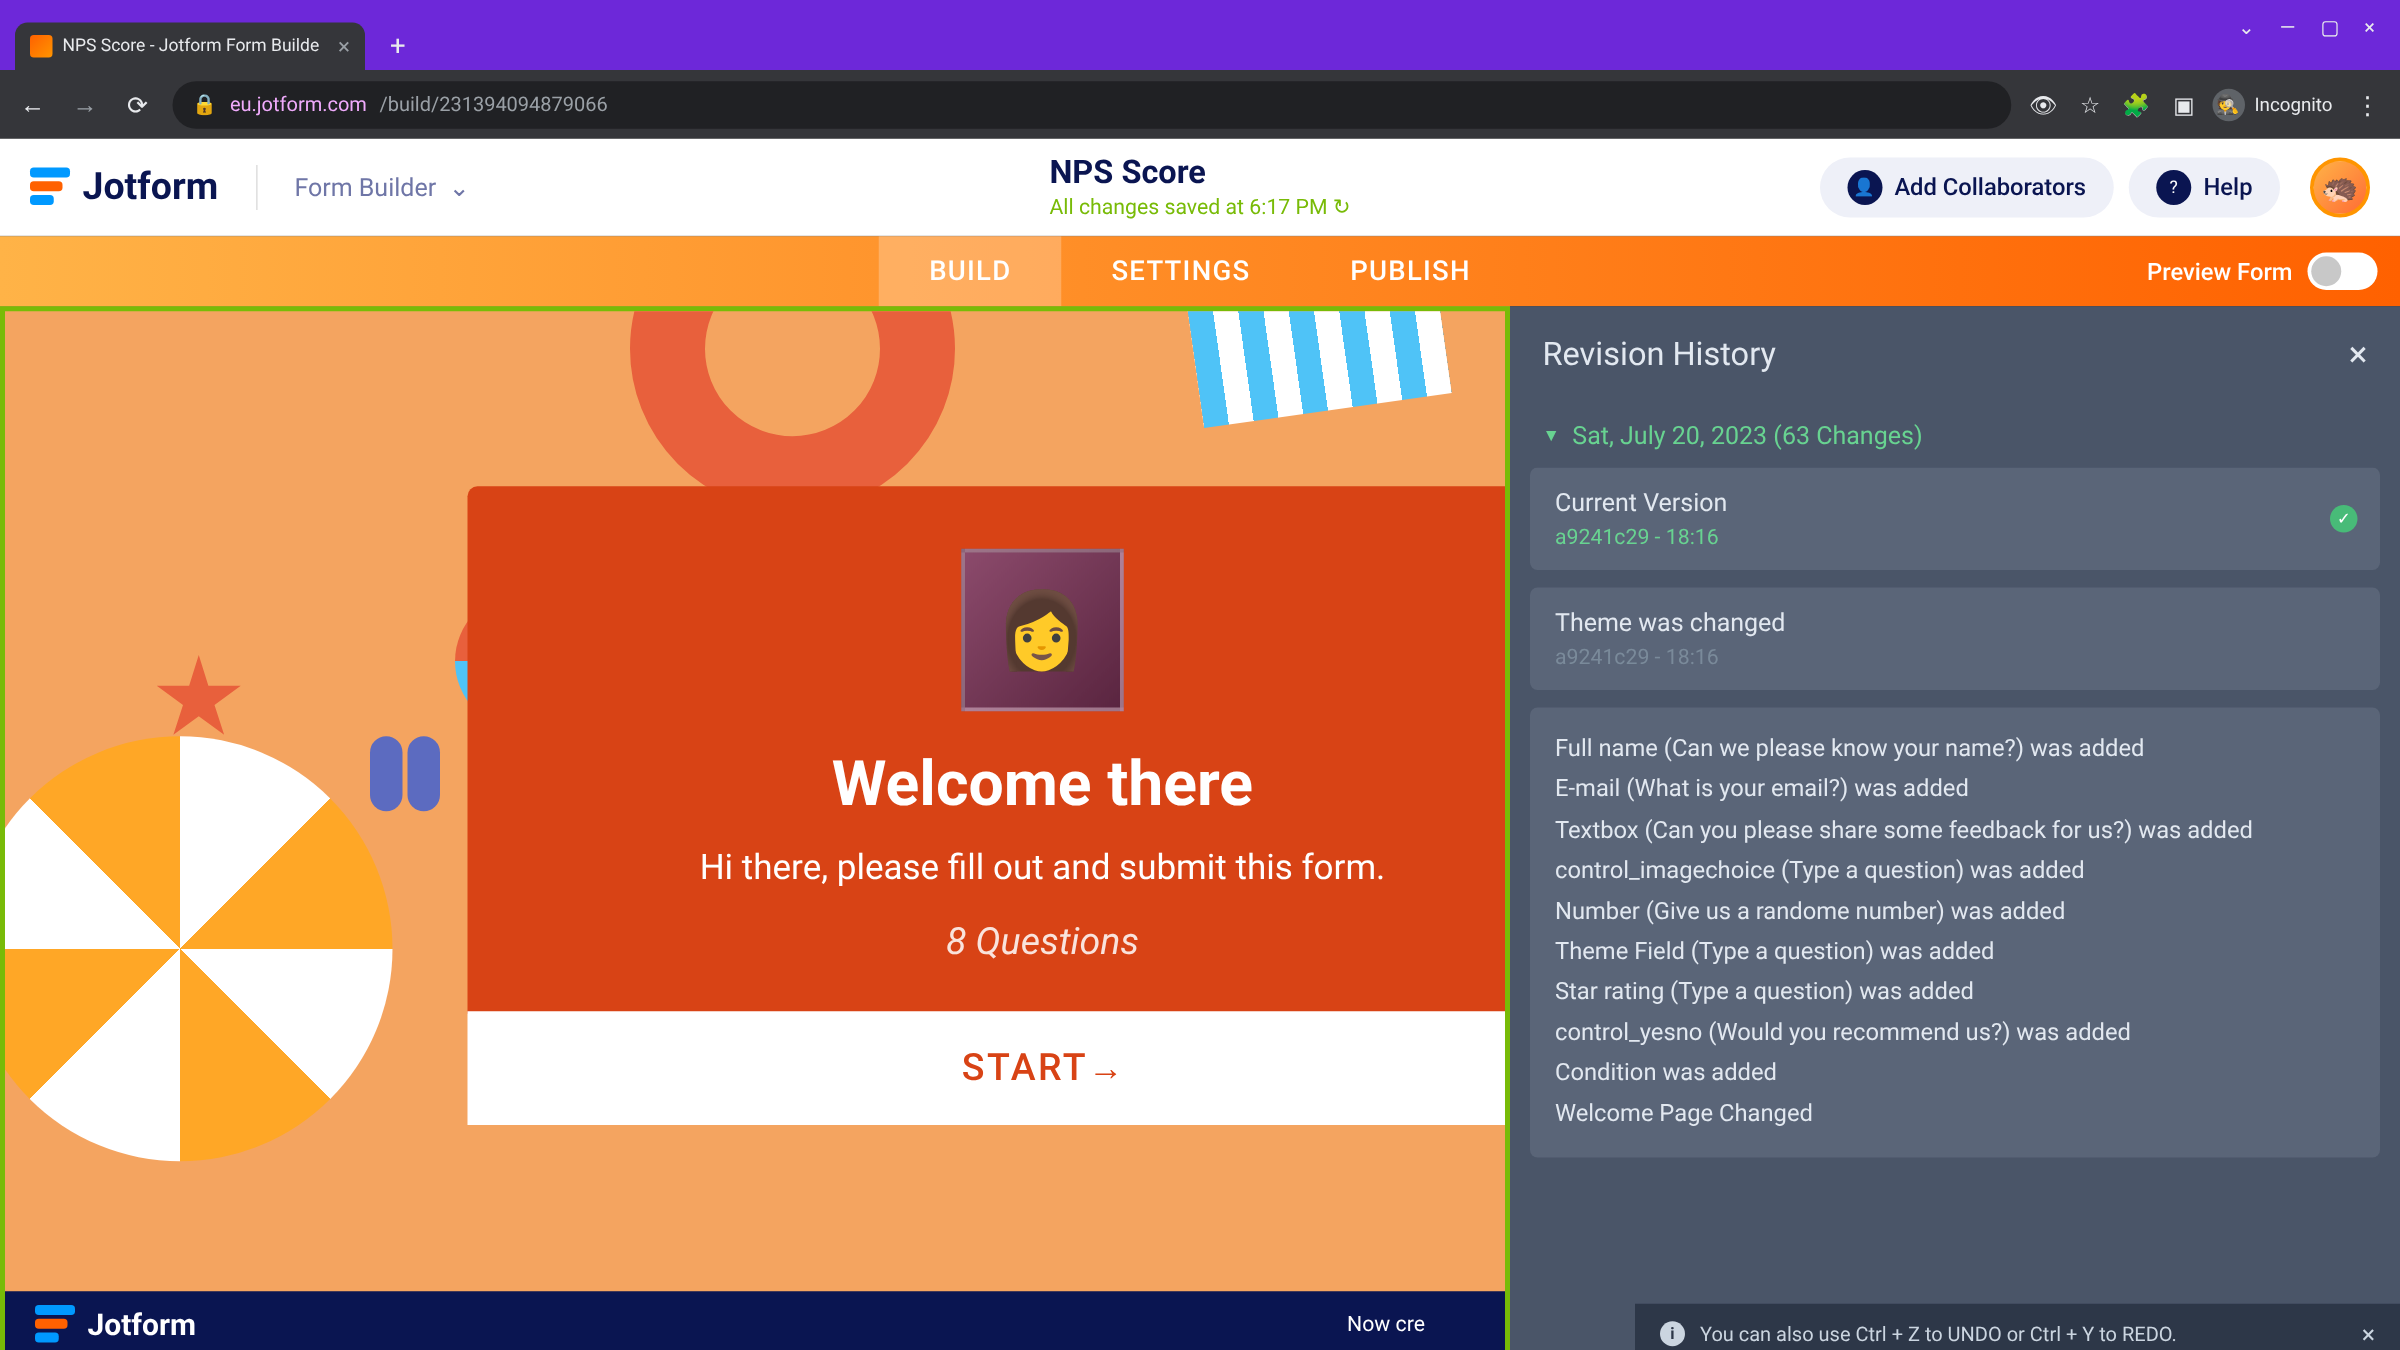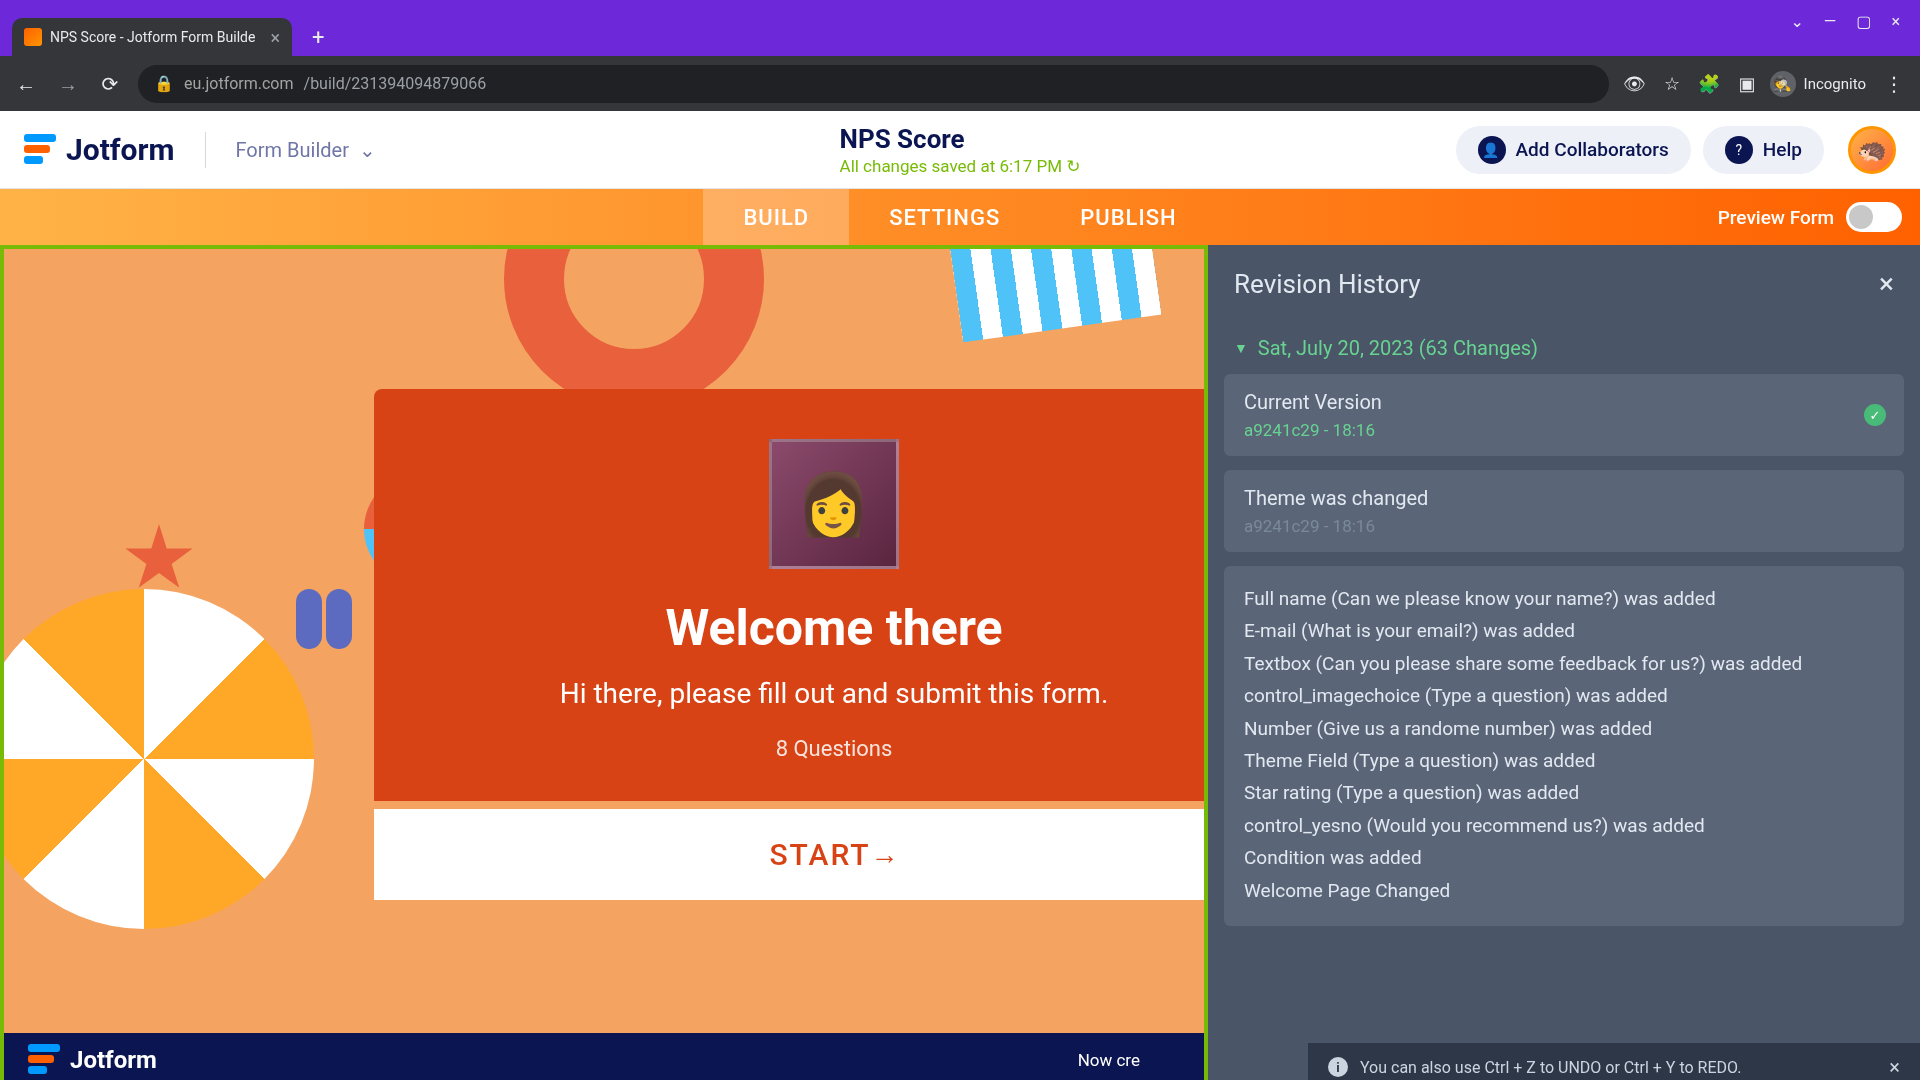--- a/index.html
+++ b/index.html
@@ -12,21 +12,21 @@
 .tab-title { flex: 1; white-space: nowrap; overflow: hidden; text-overflow: ellipsis; }
 .tab-close { color: #9aa0a6; cursor: pointer; font-size: 18px; }
 .new-tab { color: #e8eaed; margin-left: 20px; font-size: 22px; padding-bottom: 6px; }
 .window-controls { position: absolute; right: 0; top: 0; display: flex; gap: 20px; padding: 12px 20px; color: #e8eaed; }
 .window-controls span { cursor: pointer; font-size: 16px; }
 
 .url-bar { background: #35363a; height: 55px; display: flex; align-items: center; padding: 0 12px; gap: 14px; }
 .nav-btn { color: #9aa0a6; font-size: 20px; cursor: pointer; width: 28px; text-align: center; }
 .nav-btn.active { color: #e8eaed; }
 .url-field { flex: 1; background: #202124; border-radius: 20px; height: 38px; display: flex; align-items: center; padding: 0 16px; gap: 10px; color: #9aa0a6; font-size: 16px; }
-.url-field .domain { color: #a3a3a3; }
+.url-field .domain { color: #f0abfc; }
 .url-icons { display: flex; gap: 18px; align-items: center; color: #e8eaed; }
 .url-icons span { cursor: pointer; font-size: 18px; }
 .incognito-badge { display: flex; align-items: center; gap: 8px; color: #e8eaed; font-size: 15px; }
 .incognito-icon { width: 26px; height: 26px; background: #5f6368; border-radius: 50%; display: flex; align-items: center; justify-content: center; }
 
 
 .app-header { background: #fff; height: 78px; display: flex; align-items: center; padding: 0 24px; border-bottom: 1px solid #e5e5e5; }
 .logo-section { display: flex; align-items: center; gap: 10px; }
 .jotform-logo { display: flex; align-items: center; gap: 10px; }
 .logo-mark { width: 32px; height: 32px; display: flex; flex-direction: column; gap: 3px; }
@@ -69,21 +69,21 @@
 .starfish { width: 70px; height: 70px; background: #e8603c; clip-path: polygon(50% 0%, 61% 35%, 98% 35%, 68% 57%, 79% 91%, 50% 70%, 21% 91%, 32% 57%, 2% 35%, 39% 35%); left: 120px; top: 275px; }
 .towel { width: 200px; height: 120px; background: repeating-linear-gradient(90deg, #4fc3f7 0 20px, #fff 20px 40px); right: 50px; top: -40px; transform: rotate(-8deg); }
 .book { width: 100px; height: 70px; background: #fff; right: 90px; top: 220px; border: 2px solid #888; }
 .sandals { width: 60px; height: 80px; left: 290px; top: 340px; }
 .sandal { width: 26px; height: 60px; background: #5c6bc0; border-radius: 14px; display: inline-block; margin: 0 2px; }
 
 .form-card { position: absolute; left: 370px; top: 140px; width: 920px; background: #d84315; border-radius: 8px 8px 0 0; padding: 50px 40px 40px; text-align: center; }
 .form-avatar { width: 130px; height: 130px; background: linear-gradient(135deg, #8b4a6b, #5a2540); margin: 0 auto 30px; border: 3px solid rgba(255,255,255,0.3); display:flex; align-items:center; justify-content:center; font-size:60px; }
 .form-welcome-title { color: #fff; font-size: 50px; font-weight: 700; margin-bottom: 20px; }
 .form-welcome-sub { color: #fff; font-size: 28px; margin-bottom: 26px; }
-.form-questions { color: rgba(255,255,255,0.85); font-size: 22px; }
+.form-questions { color: rgba(255,255,255,0.85); font-size: 30px; font-style: italic; }
 .start-btn { background: #fff; width: 920px; position: absolute; left: 370px; top: 560px; padding: 28px; text-align: center; cursor: pointer; display: flex; align-items: center; justify-content: center; gap: 0; }
 .start-btn-text { color: #d84315; font-size: 30px; font-weight: 500; letter-spacing: 2px; }
 .start-arrow { color: #d84315; font-size: 28px; }
 
 
 .footer-banner { position: absolute; bottom: 0; left: 0; right: 0; height: 54px; background: #0a1551; display: flex; align-items: center; padding: 0 24px; }
 .footer-logo { display: flex; align-items: center; gap: 10px; }
 .footer-logo .logo-text { color: #fff; font-size: 24px; }
 .footer-text { color: #fff; margin-left: auto; margin-right: 40px; font-size: 17px; }
 

